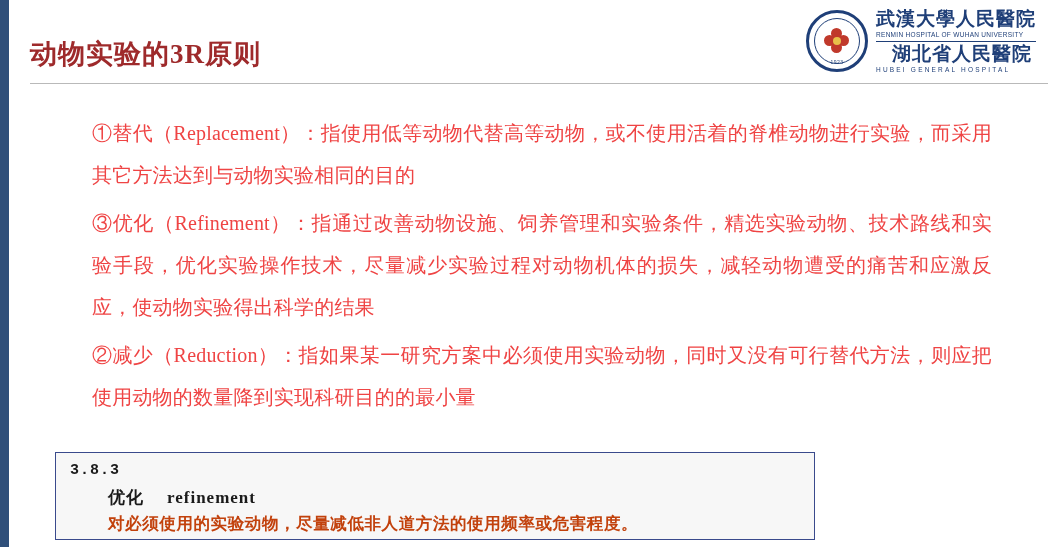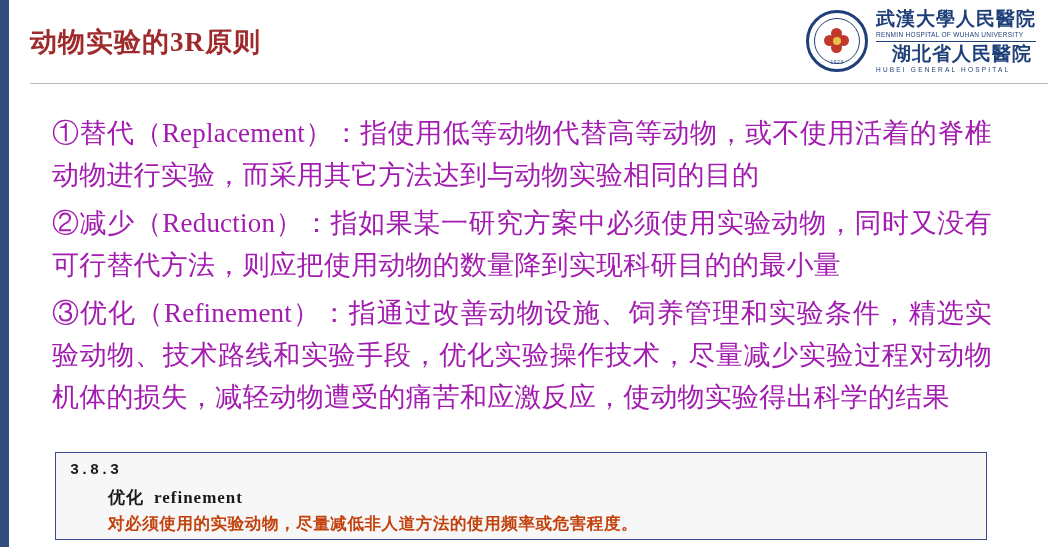--- a/index.html
+++ b/index.html
@@ -42,21 +42,21 @@
   .header {
     position: absolute;
     left: 12px;
     top: 0;
     width: 1042px;
     height: 86px;
   }
   .slide-title {
     position: absolute;
     left: 18px;
-    top: 24px;
+    top: 36px;
     font-family: "Liberation Serif", "DejaVu Serif", serif;
     font-size: 27px;
     font-weight: bold;
     color: #9e2a2b;
     letter-spacing: 1px;
     white-space: nowrap;
   }
   .header-rule {
     position: absolute;
     left: 18px;
@@ -186,34 +186,35 @@
 
   
   .content {
     position: absolute;
     left: 52px;
     top: 112px;
     width: 940px;
   }
   .para {
     font-family: "Liberation Serif", "DejaVu Serif", serif;
-    font-size: 27px;
-    color: #a21caf;
+    font-size: 20px;
+    color: #ef4444;
     line-height: 42px;
     letter-spacing: 0.2px;
     margin-bottom: 6px;
     text-align: justify;
+    margin-left: 40px;
   }
 
   
   .quote-box {
     position: absolute;
     left: 55px;
     top: 452px;
-    width: 932px;
+    width: 760px;
     height: 88px;
     border: 1px solid #3a4a8c;
     background: #f7f7f7;
     box-sizing: border-box;
     overflow: hidden;
   }
   .quote-num {
     position: absolute;
     left: 14px;
     top: 9px;
@@ -229,21 +230,21 @@
     top: 33px;
     font-family: "Liberation Serif", "DejaVu Serif", serif;
     font-size: 17px;
     font-weight: bold;
     color: #1a1a1a;
     letter-spacing: 1px;
     white-space: nowrap;
   }
   .quote-head .en {
     font-family: "Liberation Serif", "DejaVu Serif", serif;
-    margin-left: 10px;
+    margin-left: 23px;
   }
   .quote-body {
     position: absolute;
     left: 52px;
     top: 60px;
     font-family: "Liberation Serif", "DejaVu Serif", serif;
     font-size: 16.5px;
     font-weight: bold;
     color: #c2410c;
     letter-spacing: 0.6px;
@@ -277,22 +278,22 @@
         <div class="logo-en-1">RENMIN HOSPITAL OF WUHAN UNIVERSITY</div>
         <div class="logo-divider"></div>
         <div class="logo-cn-2">湖北省人民醫院</div>
         <div class="logo-en-2">HUBEI    GENERAL    HOSPITAL</div>
       </div>
     </div>
   </div>
 
   <div class="content">
     <div class="para">①替代（Replacement）：指使用低等动物代替高等动物，或不使用活着的脊椎动物进行实验，而采用其它方法达到与动物实验相同的目的</div>
+    <div class="para">③优化（Refinement）：指通过改善动物设施、饲养管理和实验条件，精选实验动物、技术路线和实验手段，优化实验操作技术，尽量减少实验过程对动物机体的损失，减轻动物遭受的痛苦和应激反应，使动物实验得出科学的结果</div>
     <div class="para">②减少（Reduction）：指如果某一研究方案中必须使用实验动物，同时又没有可行替代方法，则应把使用动物的数量降到实现科研目的的最小量</div>
-    <div class="para">③优化（Refinement）：指通过改善动物设施、饲养管理和实验条件，精选实验动物、技术路线和实验手段，优化实验操作技术，尽量减少实验过程对动物机体的损失，减轻动物遭受的痛苦和应激反应，使动物实验得出科学的结果</div>
   </div>
 
   <div class="quote-box">
     <div class="quote-num">3.8.3</div>
     <div class="quote-head">
       <span>优化</span><span class="en">refinement</span>
     </div>
     <div class="quote-body">对必须使用的实验动物，尽量减低非人道方法的使用频率或危害程度。</div>
   </div>
 

